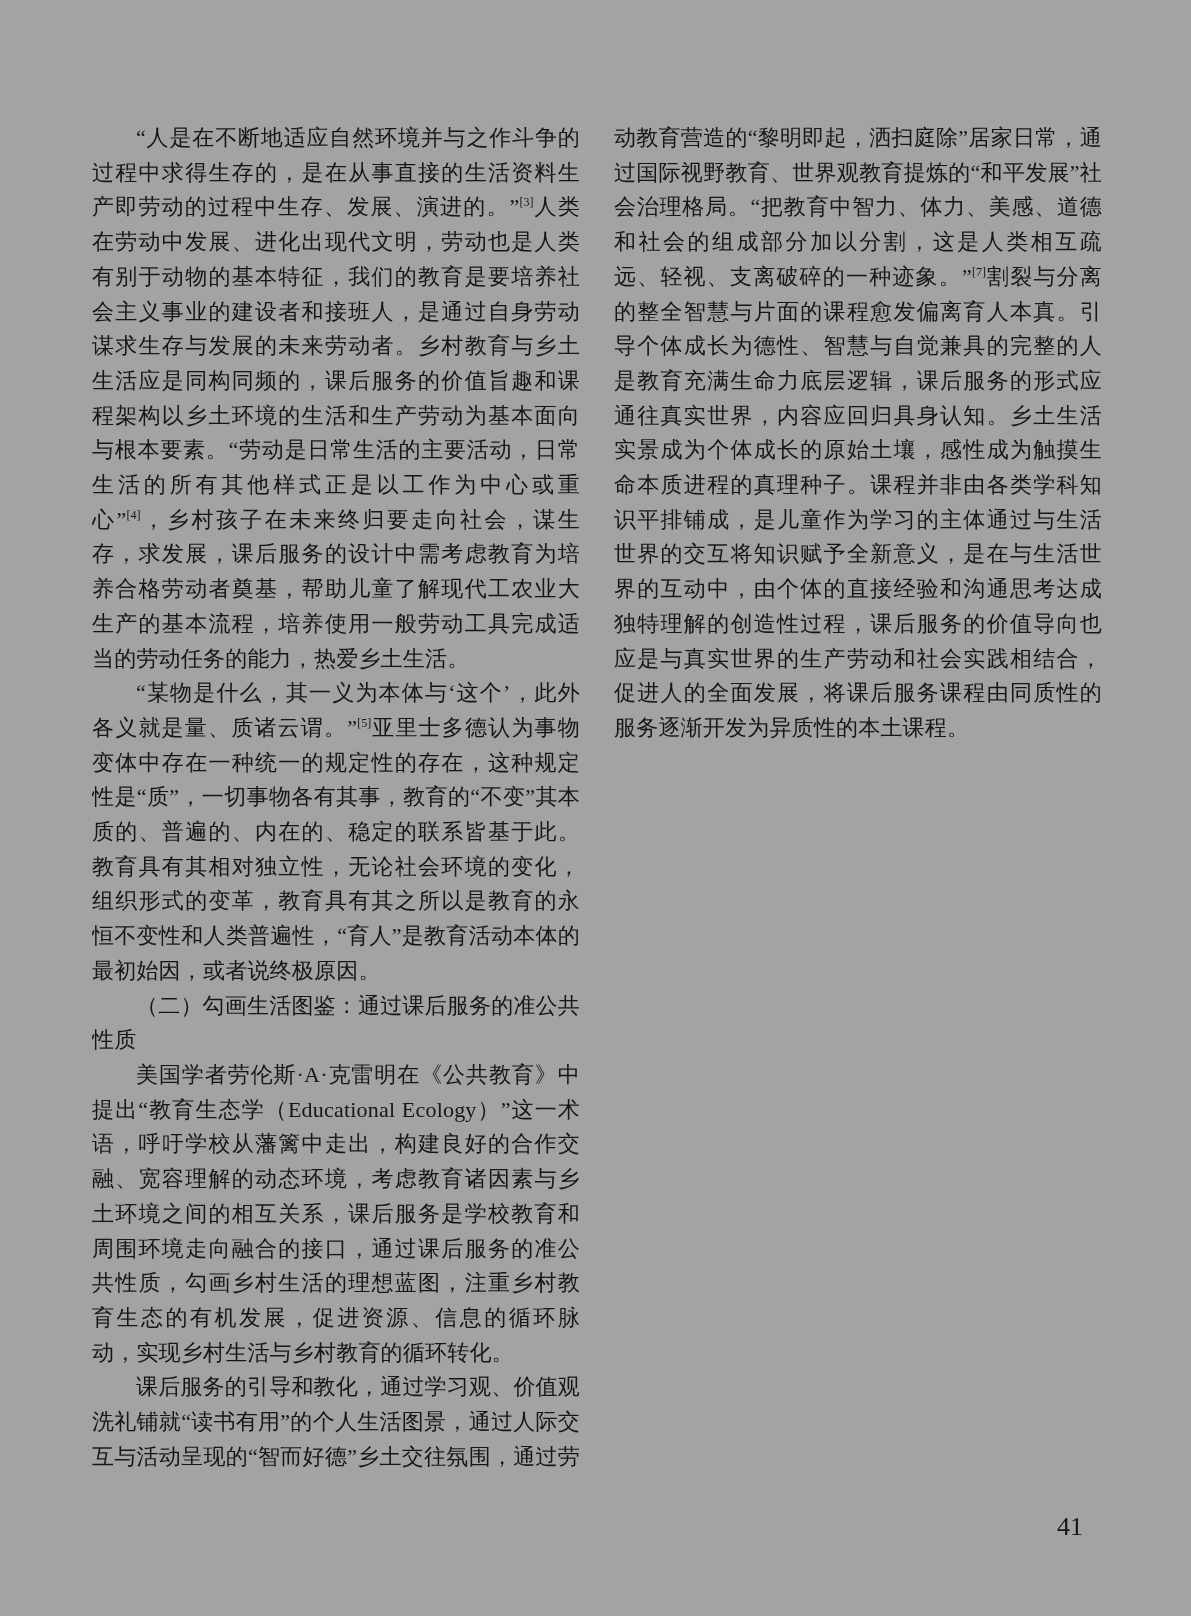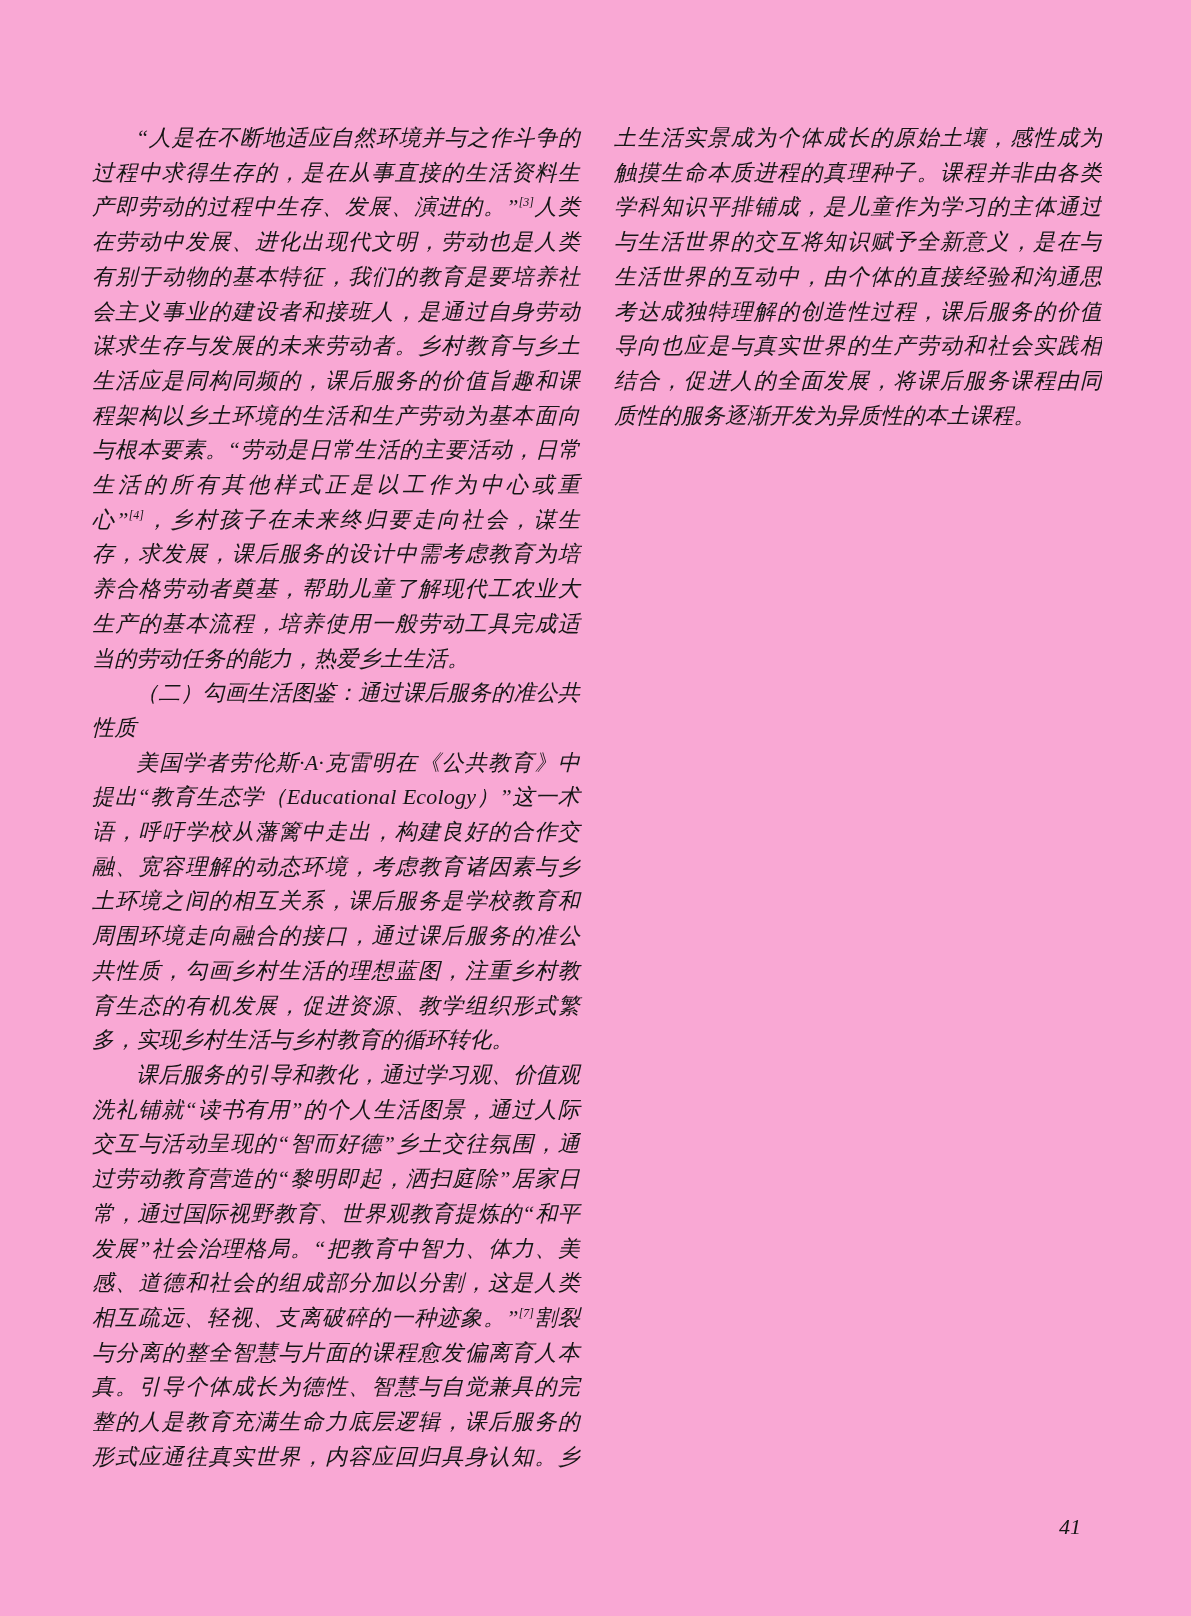--- a/index.html
+++ b/index.html
@@ -10,22 +10,21 @@
   body {
     width: 1191px;
     height: 1616px;
     position: relative;
     font-family: "Liberation Serif", "DejaVu Serif", serif;
     color: #161616;
   }
   .page {
     position: absolute;
     inset: 0;
-    background: #f9a8d4;
-    font-style: italic;
+    background: #a3a3a3;
   }
   .text-columns {
     position: absolute;
     left: 92px;
     top: 121px;
     width: 1010px;
     height: 1356px;
     column-count: 2;
     column-gap: 34px;
     column-fill: auto;
@@ -45,32 +44,33 @@
     line-height: 0;
     vertical-align: super;
     letter-spacing: 0;
   }
   .page-number {
     position: absolute;
     top: 1513px;
     left: 1040px;
     width: 60px;
     text-align: center;
-    font-size: 22px;
+    font-size: 26px;
     line-height: 28px;
   }
 </style>
 </head>
 <body>
 
 <div class="page">
 
   <div class="text-columns">
     <p>“人是在不断地适应自然环境并与之作斗争的过程中求得生存的，是在从事直接的生活资料生产即劳动的过程中生存、发展、演进的。”<sup>[3]</sup>人类在劳动中发展、进化出现代文明，劳动也是人类有别于动物的基本特征，我们的教育是要培养社会主义事业的建设者和接班人，是通过自身劳动谋求生存与发展的未来劳动者。乡村教育与乡土生活应是同构同频的，课后服务的价值旨趣和课程架构以乡土环境的生活和生产劳动为基本面向与根本要素。“劳动是日常生活的主要活动，日常生活的所有其他样式正是以工作为中心或重心”<sup>[4]</sup>，乡村孩子在未来终归要走向社会，谋生存，求发展，课后服务的设计中需考虑教育为培养合格劳动者奠基，帮助儿童了解现代工农业大生产的基本流程，培养使用一般劳动工具完成适当的劳动任务的能力，热爱乡土生活。</p>
+    <p>“某物是什么，其一义为本体与‘这个’，此外各义就是量、质诸云谓。”<sup>[5]</sup>亚里士多德认为事物变体中存在一种统一的规定性的存在，这种规定性是“质”，一切事物各有其事，教育的“不变”其本质的、普遍的、内在的、稳定的联系皆基于此。教育具有其相对独立性，无论社会环境的变化，组织形式的变革，教育具有其之所以是教育的永恒不变性和人类普遍性，“育人”是教育活动本体的最初始因，或者说终极原因。</p>
     <p>（二）勾画生活图鉴：通过课后服务的准公共性质</p>
-    <p>美国学者劳伦斯·A·克雷明在《公共教育》中提出“教育生态学（Educational Ecology）”这一术语，呼吁学校从藩篱中走出，构建良好的合作交融、宽容理解的动态环境，考虑教育诸因素与乡土环境之间的相互关系，课后服务是学校教育和周围环境走向融合的接口，通过课后服务的准公共性质，勾画乡村生活的理想蓝图，注重乡村教育生态的有机发展，促进资源、教学组织形式繁多，实现乡村生活与乡村教育的循环转化。</p>
+    <p>美国学者劳伦斯·A·克雷明在《公共教育》中提出“教育生态学（Educational Ecology）”这一术语，呼吁学校从藩篱中走出，构建良好的合作交融、宽容理解的动态环境，考虑教育诸因素与乡土环境之间的相互关系，课后服务是学校教育和周围环境走向融合的接口，通过课后服务的准公共性质，勾画乡村生活的理想蓝图，注重乡村教育生态的有机发展，促进资源、信息的循环脉动，实现乡村生活与乡村教育的循环转化。</p>
     <p>课后服务的引导和教化，通过学习观、价值观洗礼铺就“读书有用”的个人生活图景，通过人际交互与活动呈现的“智而好德”乡土交往氛围，通过劳动教育营造的“黎明即起，洒扫庭除”居家日常，通过国际视野教育、世界观教育提炼的“和平发展”社会治理格局。“把教育中智力、体力、美感、道德和社会的组成部分加以分割，这是人类相互疏远、轻视、支离破碎的一种迹象。”<sup>[7]</sup>割裂与分离的整全智慧与片面的课程愈发偏离育人本真。引导个体成长为德性、智慧与自觉兼具的完整的人是教育充满生命力底层逻辑，课后服务的形式应通往真实世界，内容应回归具身认知。乡土生活实景成为个体成长的原始土壤，感性成为触摸生命本质进程的真理种子。课程并非由各类学科知识平排铺成，是儿童作为学习的主体通过与生活世界的交互将知识赋予全新意义，是在与生活世界的互动中，由个体的直接经验和沟通思考达成独特理解的创造性过程，课后服务的价值导向也应是与真实世界的生产劳动和社会实践相结合，促进人的全面发展，将课后服务课程由同质性的服务逐渐开发为异质性的本土课程。</p>
 
   </div>
 
   <div class="page-number">41</div>
 
 </div>
 
 </body></html>

